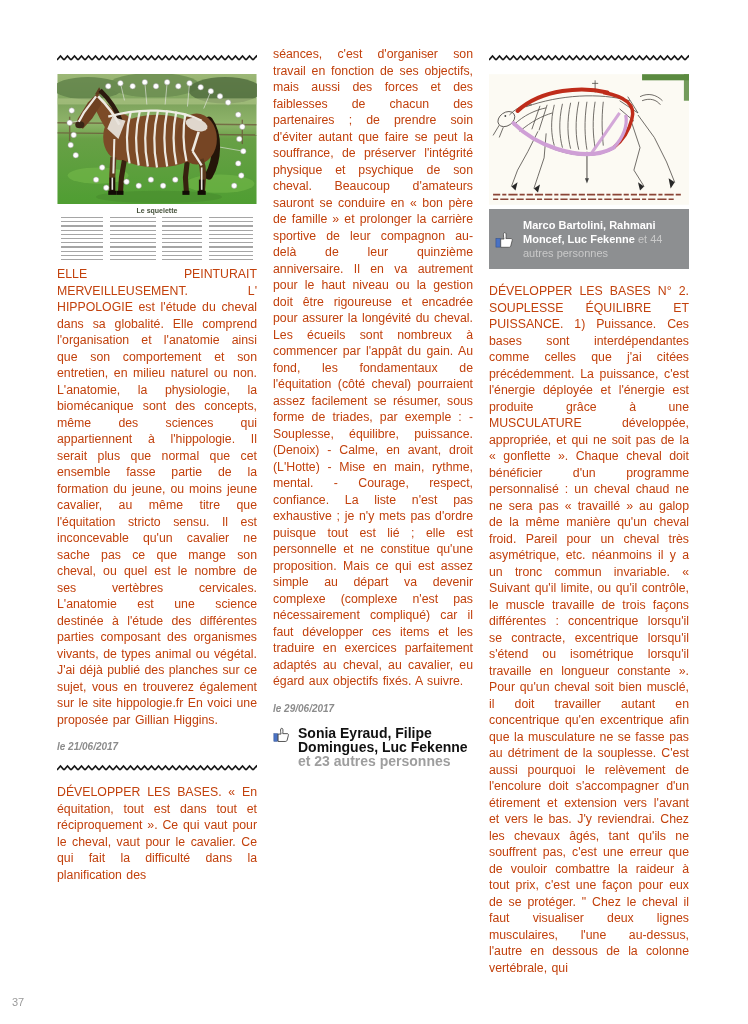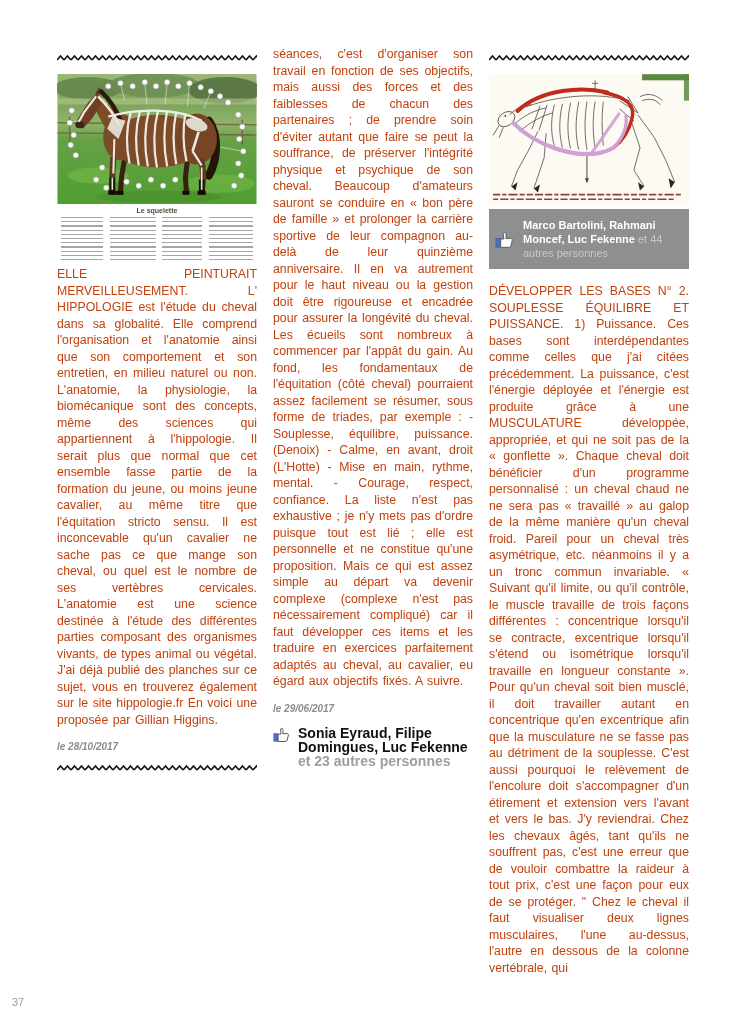--- a/index.html
+++ b/index.html
@@ -182,31 +182,32 @@
             <div class="legend-col"></div>
             <div class="legend-col"></div>
             <div class="legend-col"></div>
             <div class="legend-col"></div>
           </div>
         </div>
       </figure>
 
 
       <p class="body-text">ELLE PEINTURAIT MERVEILLEUSEMENT. L' HIPPOLOGIE est l'étude du cheval dans sa globalité. Elle comprend l'organisation et l'anatomie ainsi que son comportement et son entretien, en milieu naturel ou non. L'anatomie, la physiologie, la biomécanique sont des concepts, même des sciences qui appartiennent à l'hippologie. Il serait plus que normal que cet ensemble fasse partie de la formation du jeune, ou moins jeune cavalier, au même titre que l'équitation stricto sensu. Il est inconcevable qu'un cavalier ne sache pas ce que mange son cheval, ou quel est le nombre de ses vertèbres cervicales. L'anatomie est une science destinée à l'étude des différentes parties composant des organismes vivants, de types animal ou végétal. J'ai déjà publié des planches sur ce sujet, vous en trouverez également sur le site hippologie.fr En voici une proposée par Gillian Higgins.</p>
-      <div class="date">le 28/10/2017</div>
+      <div class="date">le 21/06/2017</div>
 
       <svg class="squiggle" width="200" height="8">
         <defs>
           <pattern id="zz2" width="7" height="8" patternUnits="userSpaceOnUse">
             <path d="M0 6 L3.5 2 L7 6" fill="none" stroke="#161616" stroke-width="1.7"></path>
           </pattern>
         </defs>
         <rect width="200" height="8" fill="url(#zz2)"></rect>
       </svg>
 
+      <p class="body-text">DÉVELOPPER LES BASES. « En équitation, tout est dans tout et réciproquement ». Ce qui vaut pour le cheval, vaut pour le cavalier. Ce qui fait la difficulté dans la planification des</p>
     </section>
 
     <section class="col">
       <p class="body-text" style="margin-top:2px">séances, c'est d'organiser son travail en fonction de ses objectifs, mais aussi des forces et des faiblesses de chacun des partenaires ; de prendre soin d'éviter autant que faire se peut la souffrance, de préserver l'intégrité physique et psychique de son cheval. Beaucoup d'amateurs sauront se conduire en « bon père de famille » et prolonger la carrière sportive de leur compagnon au-delà de leur quinzième anniversaire. Il en va autrement pour le haut niveau ou la gestion doit être rigoureuse et encadrée pour assurer la longévité du cheval. Les écueils sont nombreux à commencer par l'appât du gain. Au fond, les fondamentaux de l'équitation (côté cheval) pourraient assez facilement se résumer, sous forme de triades, par exemple : - Souplesse, équilibre, puissance. (Denoix) - Calme, en avant, droit (L'Hotte) - Mise en main, rythme, mental. - Courage, respect, confiance. La liste n'est pas exhaustive ; je n'y mets pas d'ordre puisque tout est lié ; elle est personnelle et ne constitue qu'une proposition. Mais ce qui est assez simple au départ va devenir complexe (complexe n'est pas nécessairement compliqué) car il faut développer ces items et les traduire en exercices parfaitement adaptés au cheval, au cavalier, eu égard aux objectifs fixés. A suivre.</p>
       <div class="date">le 29/06/2017</div>
       <div class="likerow">
         <svg class="like-ic" width="17" height="17" viewBox="0 0 20 20">
           <rect x="1" y="9" width="4.5" height="9" fill="#4a72c4" stroke="#2f4f8f" stroke-width=".6"></rect>
           <path d="M6 9.5 L9.5 9.5 C9 7.5 8.6 5 9.2 3.4 C9.7 2.2 11.4 2.5 11.6 4 C11.8 5.6 11.7 7.4 11.5 9 L16.8 9 C18 9 18.4 10 18.1 11 L16.6 16.8 C16.3 17.8 15.6 18.2 14.5 18.2 L6 18.2 Z" fill="#ffffff" stroke="#222222" stroke-width=".9"></path>
         </svg>

